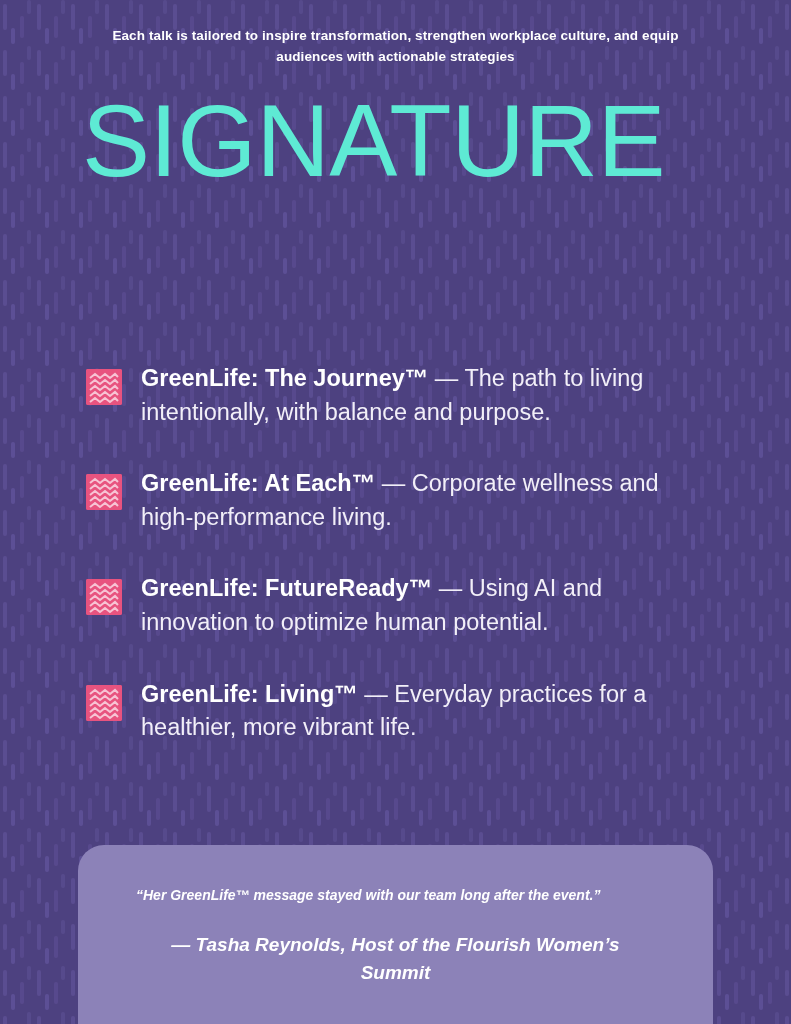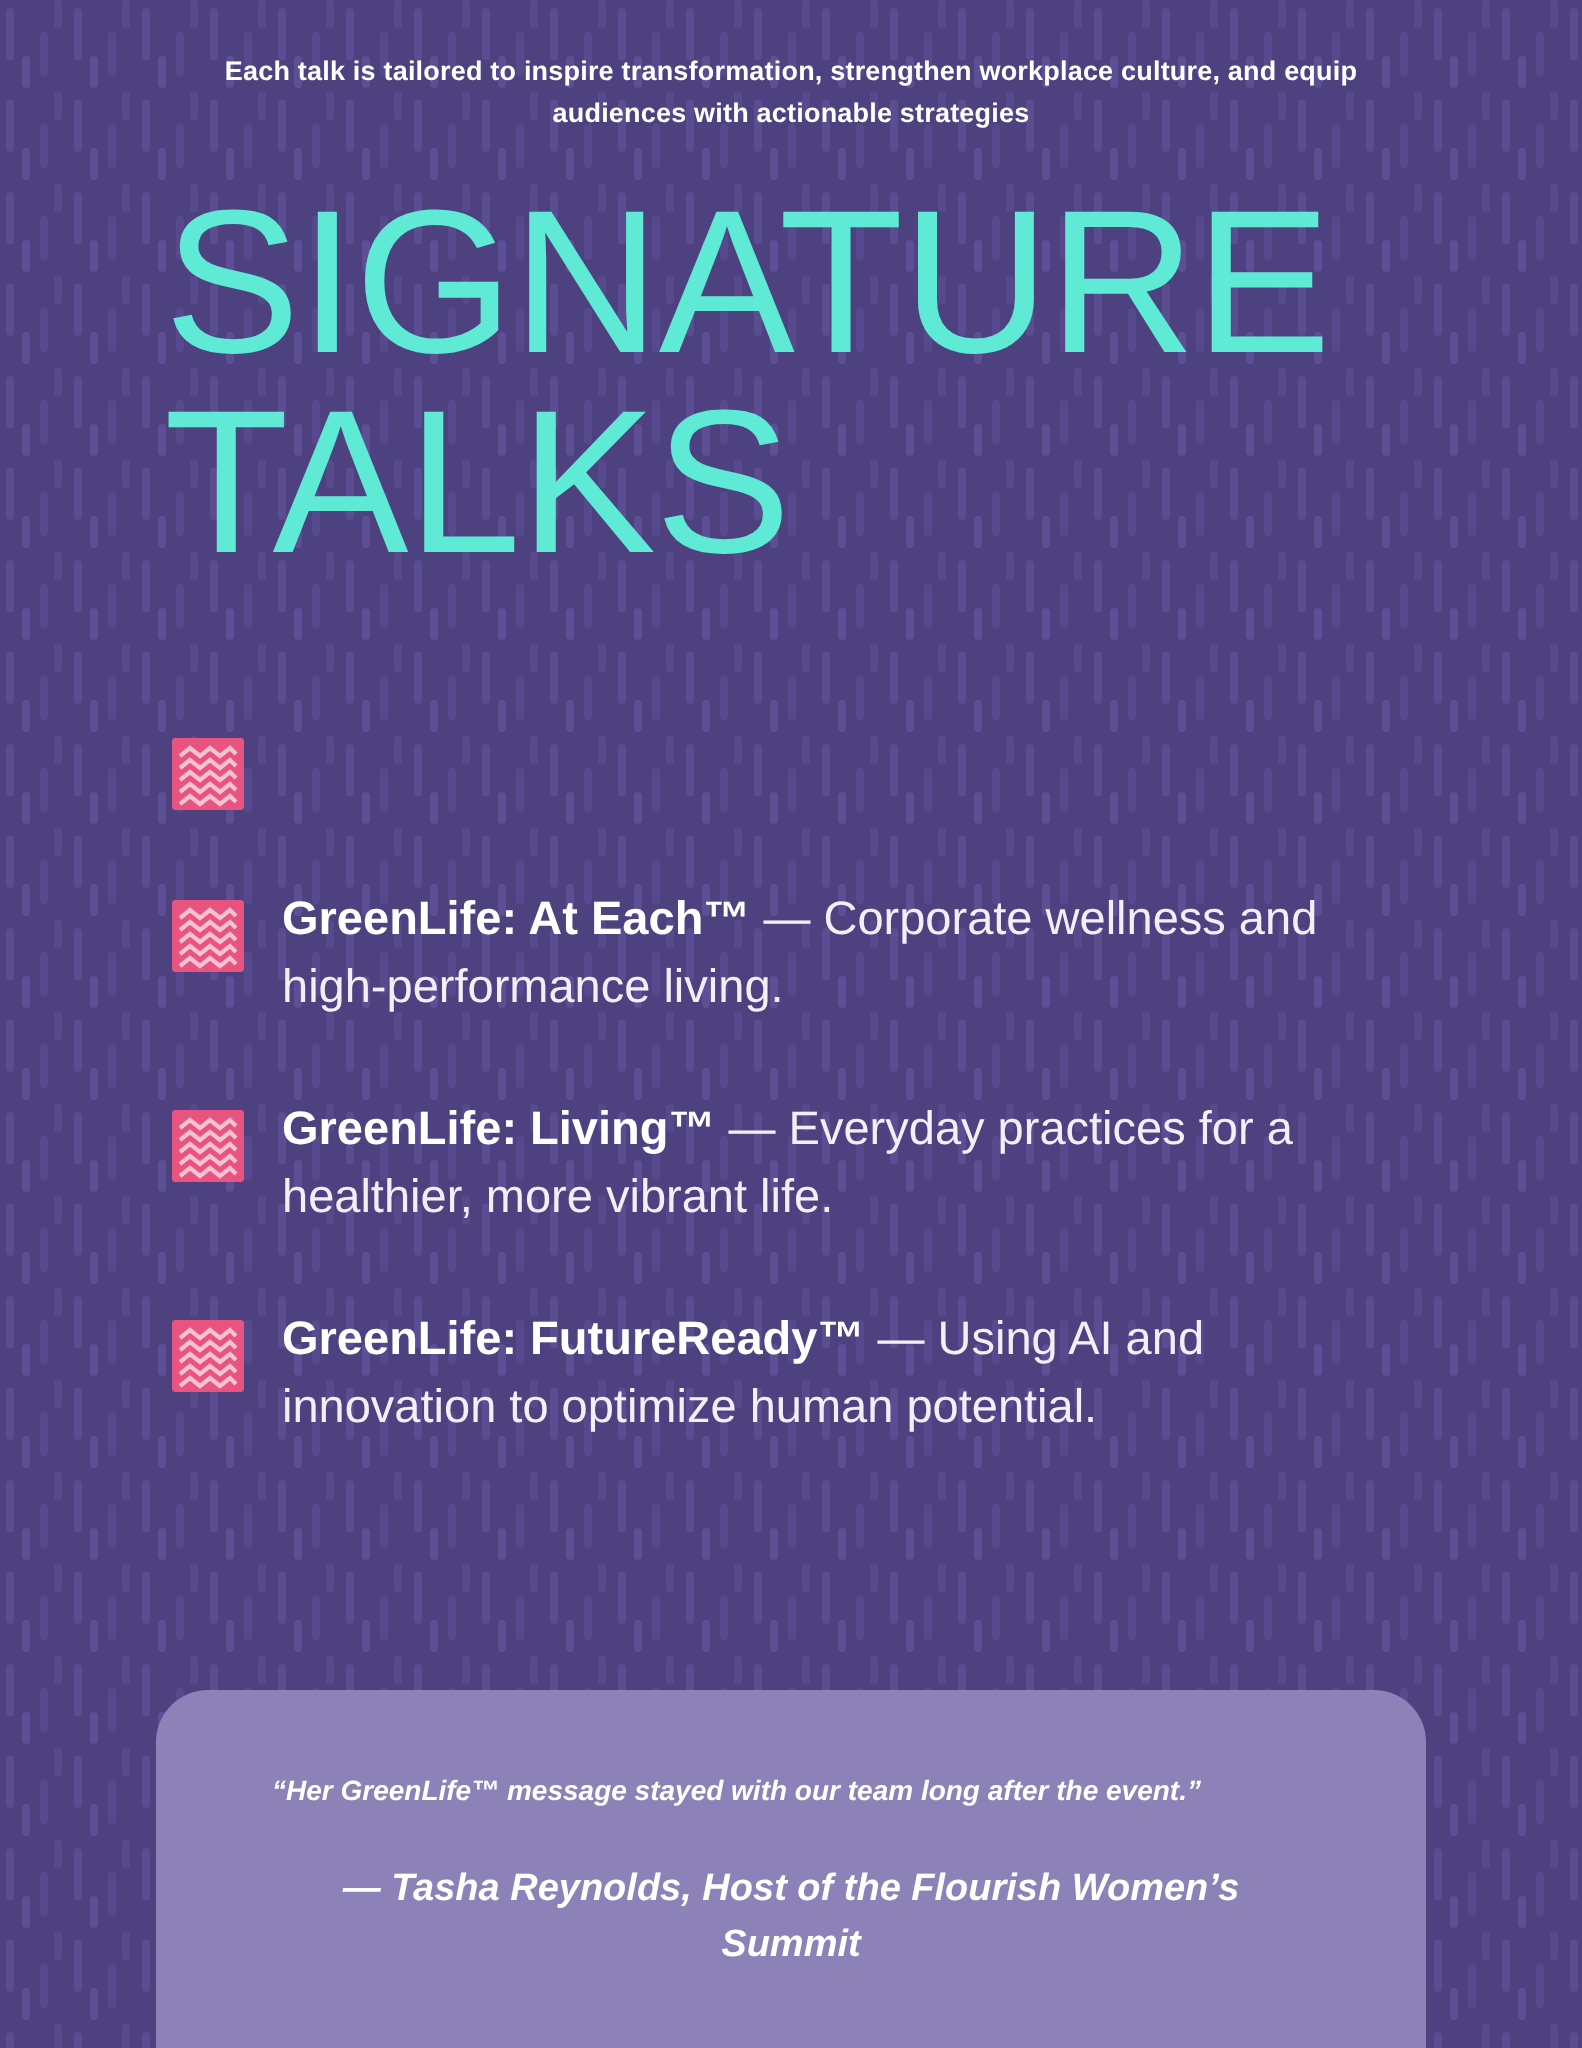--- a/index.html
+++ b/index.html
@@ -146,38 +146,38 @@
     </defs>
     <rect width="791" height="1024" fill="url(#dashPattern)"></rect>
   </svg>
 
   <div class="content">
 
     <div class="kicker">Each talk is tailored to inspire transformation, strengthen workplace culture, and equip audiences with actionable strategies</div>
 
     <div class="title">
       <span class="line1">SIGNATURE</span>
-      <span class="line2">TALKS</span>
     </div>
 
     <div class="talks">
 
       <div class="talk">
         <span class="bullet-icon">
           <svg width="36" height="36" viewBox="0 0 36 36" aria-hidden="true">
             <rect width="36" height="36" fill="#e8537f"></rect>
             <g stroke="#f7c3d4" stroke-width="2.1" fill="none">
               <polyline points="4,9 9,5 14,9 19,5 24,9 29,5 32,8"></polyline>
               <polyline points="4,15 9,11 14,15 19,11 24,15 29,11 32,14"></polyline>
               <polyline points="4,21 9,17 14,21 19,17 24,21 29,17 32,20"></polyline>
               <polyline points="4,27 9,23 14,27 19,23 24,27 29,23 32,26"></polyline>
               <polyline points="4,33 9,29 14,33 19,29 24,33 29,29 32,32"></polyline>
             </g>
           </svg>
         </span>
+        <div class="talk-text"><b>GreenLife: The Journey™</b><span> — The path to living intentionally, with balance and purpose.</span></div>
       </div>
 
       <div class="talk">
         <span class="bullet-icon">
           <svg width="36" height="36" viewBox="0 0 36 36" aria-hidden="true">
             <rect width="36" height="36" fill="#e8537f"></rect>
             <g stroke="#f7c3d4" stroke-width="2.1" fill="none">
               <polyline points="4,9 9,5 14,9 19,5 24,9 29,5 32,8"></polyline>
               <polyline points="4,15 9,11 14,15 19,11 24,15 29,11 32,14"></polyline>
               <polyline points="4,21 9,17 14,21 19,17 24,21 29,17 32,20"></polyline>
@@ -195,37 +195,37 @@
             <rect width="36" height="36" fill="#e8537f"></rect>
             <g stroke="#f7c3d4" stroke-width="2.1" fill="none">
               <polyline points="4,9 9,5 14,9 19,5 24,9 29,5 32,8"></polyline>
               <polyline points="4,15 9,11 14,15 19,11 24,15 29,11 32,14"></polyline>
               <polyline points="4,21 9,17 14,21 19,17 24,21 29,17 32,20"></polyline>
               <polyline points="4,27 9,23 14,27 19,23 24,27 29,23 32,26"></polyline>
               <polyline points="4,33 9,29 14,33 19,29 24,33 29,29 32,32"></polyline>
             </g>
           </svg>
         </span>
+        <div class="talk-text"><b>GreenLife: FutureReady™</b><span> — Using AI and innovation to optimize human potential.</span></div>
+      </div>
+
+      <div class="talk">
+        <span class="bullet-icon">
+          <svg width="36" height="36" viewBox="0 0 36 36" aria-hidden="true">
+            <rect width="36" height="36" fill="#e8537f"></rect>
+            <g stroke="#f7c3d4" stroke-width="2.1" fill="none">
+              <polyline points="4,9 9,5 14,9 19,5 24,9 29,5 32,8"></polyline>
+              <polyline points="4,15 9,11 14,15 19,11 24,15 29,11 32,14"></polyline>
+              <polyline points="4,21 9,17 14,21 19,17 24,21 29,17 32,20"></polyline>
+              <polyline points="4,27 9,23 14,27 19,23 24,27 29,23 32,26"></polyline>
+              <polyline points="4,33 9,29 14,33 19,29 24,33 29,29 32,32"></polyline>
+            </g>
+          </svg>
+        </span>
         <div class="talk-text"><b>GreenLife: Living™</b><span> — Everyday practices for a healthier, more vibrant life.</span></div>
-      </div>
-
-      <div class="talk">
-        <span class="bullet-icon">
-          <svg width="36" height="36" viewBox="0 0 36 36" aria-hidden="true">
-            <rect width="36" height="36" fill="#e8537f"></rect>
-            <g stroke="#f7c3d4" stroke-width="2.1" fill="none">
-              <polyline points="4,9 9,5 14,9 19,5 24,9 29,5 32,8"></polyline>
-              <polyline points="4,15 9,11 14,15 19,11 24,15 29,11 32,14"></polyline>
-              <polyline points="4,21 9,17 14,21 19,17 24,21 29,17 32,20"></polyline>
-              <polyline points="4,27 9,23 14,27 19,23 24,27 29,23 32,26"></polyline>
-              <polyline points="4,33 9,29 14,33 19,29 24,33 29,29 32,32"></polyline>
-            </g>
-          </svg>
-        </span>
-        <div class="talk-text"><b>GreenLife: FutureReady™</b><span> — Using AI and innovation to optimize human potential.</span></div>
       </div>
 
     </div>
 
     <div class="quote-card">
       <div class="quote-text">“Her GreenLife™ message stayed with our team long after the event.”</div>
       <div class="quote-attr">— Tasha Reynolds, Host of the Flourish Women’s Summit</div>
     </div>
 
   </div>

